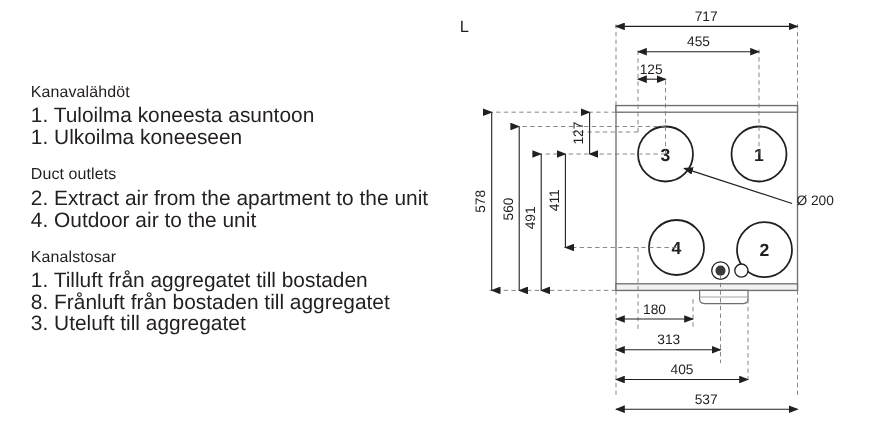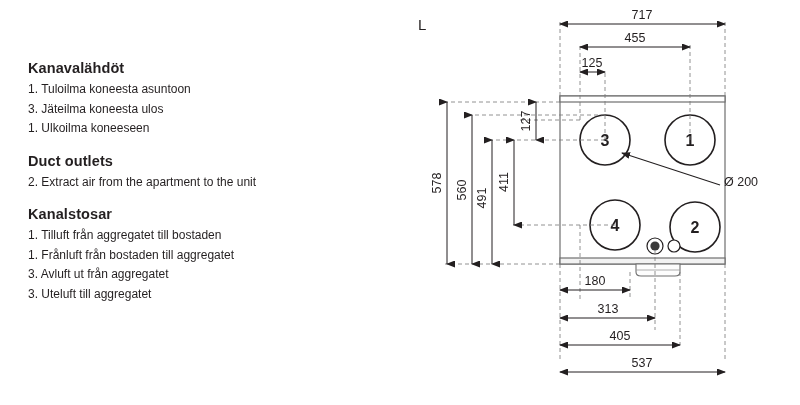--- a/index.html
+++ b/index.html
@@ -23,32 +23,32 @@
 
   
   .text-col {
     position: absolute;
     left: 28px;
     top: 60px;
     width: 350px;
   }
   .block { margin-bottom: 14px; }
   .block-title {
-    font-weight: bold;
+    font-weight: normal;
     font-size: 14.5px;
-    margin: 0 0 4px 0;
+    margin: 16px 0 4px 0;
     letter-spacing: .1px;
   }
   .block ol {
     list-style: none;
     margin: 0;
     padding: 0;
   }
   .block ol li {
-    font-size: 12px;
+    font-size: 19px;
     line-height: 19.5px;
     white-space: nowrap;
   }
 
   
   .drawing {
     position: absolute;
     left: 390px;
     top: 0;
     width: 410px;
@@ -78,38 +78,37 @@
 <body>
 
 <div class="page">
 
   <div class="text-col">
 
     <div class="block">
       <div class="block-title">Kanavalähdöt</div>
       <ol>
         <li>1. Tuloilma koneesta asuntoon</li>
-        <li>3. Jäteilma koneesta ulos</li>
         <li>1. Ulkoilma koneeseen</li>
       </ol>
     </div>
 
     <div class="block">
       <div class="block-title">Duct outlets</div>
       <ol>
         <li>2. Extract air from the apartment to the unit</li>
+        <li>4. Outdoor air to the unit</li>
       </ol>
     </div>
 
     <div class="block">
       <div class="block-title">Kanalstosar</div>
       <ol>
         <li>1. Tilluft från aggregatet till bostaden</li>
-        <li>1. Frånluft från bostaden till aggregatet</li>
-        <li>3. Avluft ut från aggregatet</li>
+        <li>8. Frånluft från bostaden till aggregatet</li>
         <li>3. Uteluft till aggregatet</li>
       </ol>
     </div>
   </div>
 
   <div class="drawing">
     <div class="label-L">L</div>
 
     <svg width="410" height="405" viewBox="0 0 410 405">
       <defs>

